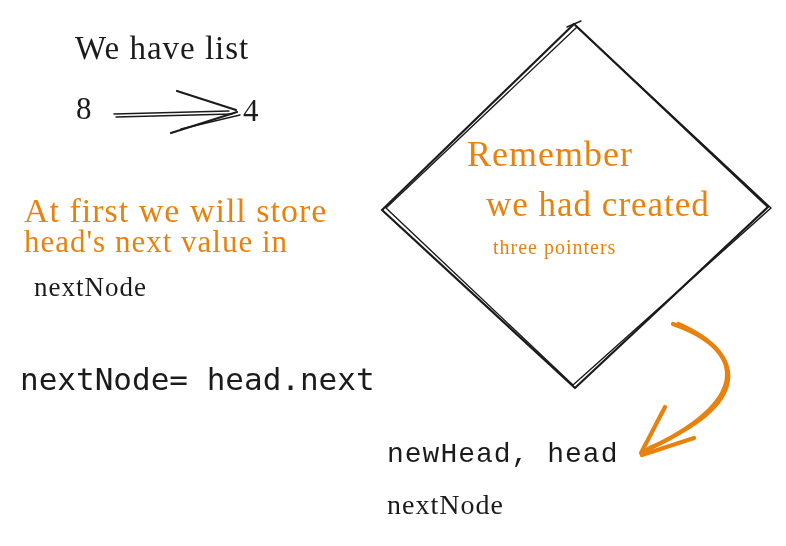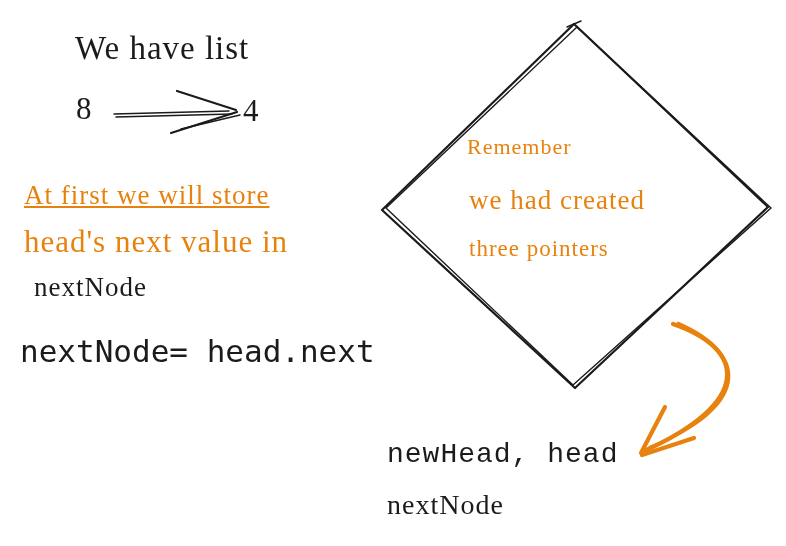--- a/index.html
+++ b/index.html
@@ -27,20 +27,21 @@
     letter-spacing:1px;
     line-height:1.15;
     color:var(--ink);
   }
   .hand{font-family:cursive;}
   .orange{color:var(--orange);}
   .mono{
     font-family:"DejaVu Sans Mono","Liberation Mono",monospace;
     letter-spacing:0;
     color:var(--ink);
+    margin-top:28px;
   }
 </style>
 </head>
 <body>
 
 <div class="canvas">
 
   <svg class="shapes" viewBox="0 0 786 546" aria-hidden="true">
 
     <g>
@@ -62,26 +63,26 @@
       <path class="orange-line thin" d="M678 323 C752 355 748 408 650 447"></path>
       <path class="orange-line" d="M641 453 L665 407"></path>
       <path class="orange-line" d="M642 455 L694 438"></path>
     </g>
   </svg>
 
   <div class="txt hand" style="left:75px;top:30px;font-size:33px;">We have list</div>
   <div class="txt hand" style="left:76px;top:91px;font-size:31px;">8</div>
   <div class="txt hand" style="left:243px;top:93px;font-size:31px;">4</div>
 
-  <div class="txt hand orange" style="left:24px;top:180px;font-size:27px;text-decoration:underline;">At first we will store</div>
+  <div class="txt hand orange" style="left:24px;top:191px;font-size:34px;">At first we will store</div>
   <div class="txt hand orange" style="left:24px;top:224px;font-size:31px;">head's next value in</div>
   <div class="txt hand" style="left:34px;top:272px;font-size:27px;">nextNode</div>
 
   <div class="txt mono" style="left:20px;top:334px;font-size:31px;">nextNode= head.next</div>
 
-  <div class="txt hand orange" style="left:467px;top:134px;font-size:22px;">Remember</div>
-  <div class="txt hand orange" style="left:469px;top:185px;font-size:27px;">we had created</div>
-  <div class="txt hand orange" style="left:469px;top:236px;font-size:23px;">three pointers</div>
+  <div class="txt hand orange" style="left:467px;top:134px;font-size:36px;">Remember</div>
+  <div class="txt hand orange" style="left:486px;top:185px;font-size:35px;">we had created</div>
+  <div class="txt hand orange" style="left:493px;top:236px;font-size:20px;">three pointers</div>
 
   <div class="txt hand" style="left:387px;top:439px;font-size:28px;font-family:Liberation Mono, monospace;">newHead, head</div>
   <div class="txt hand" style="left:387px;top:489px;font-size:28px;">nextNode</div>
 
 </div>
 
 </body></html>

